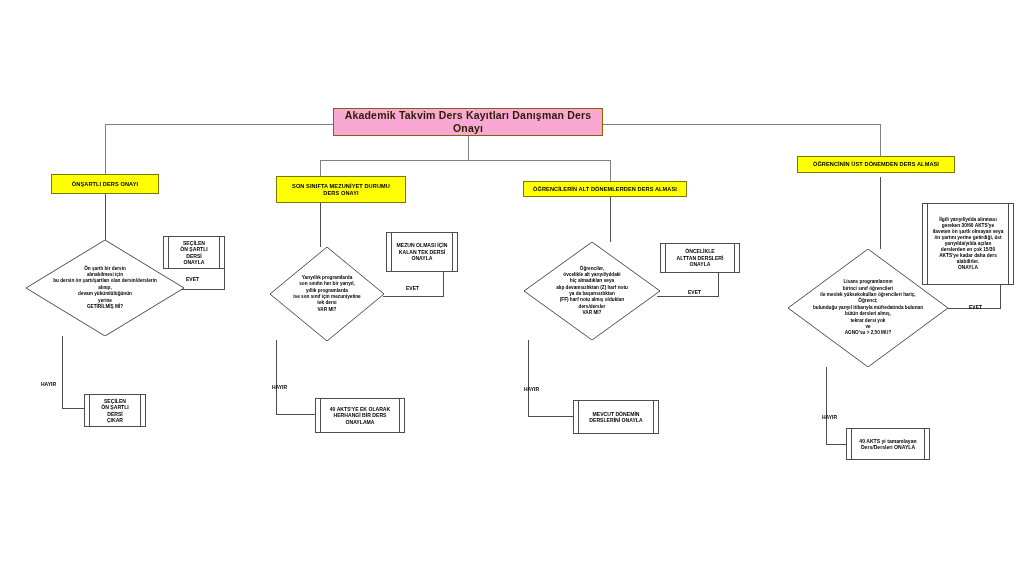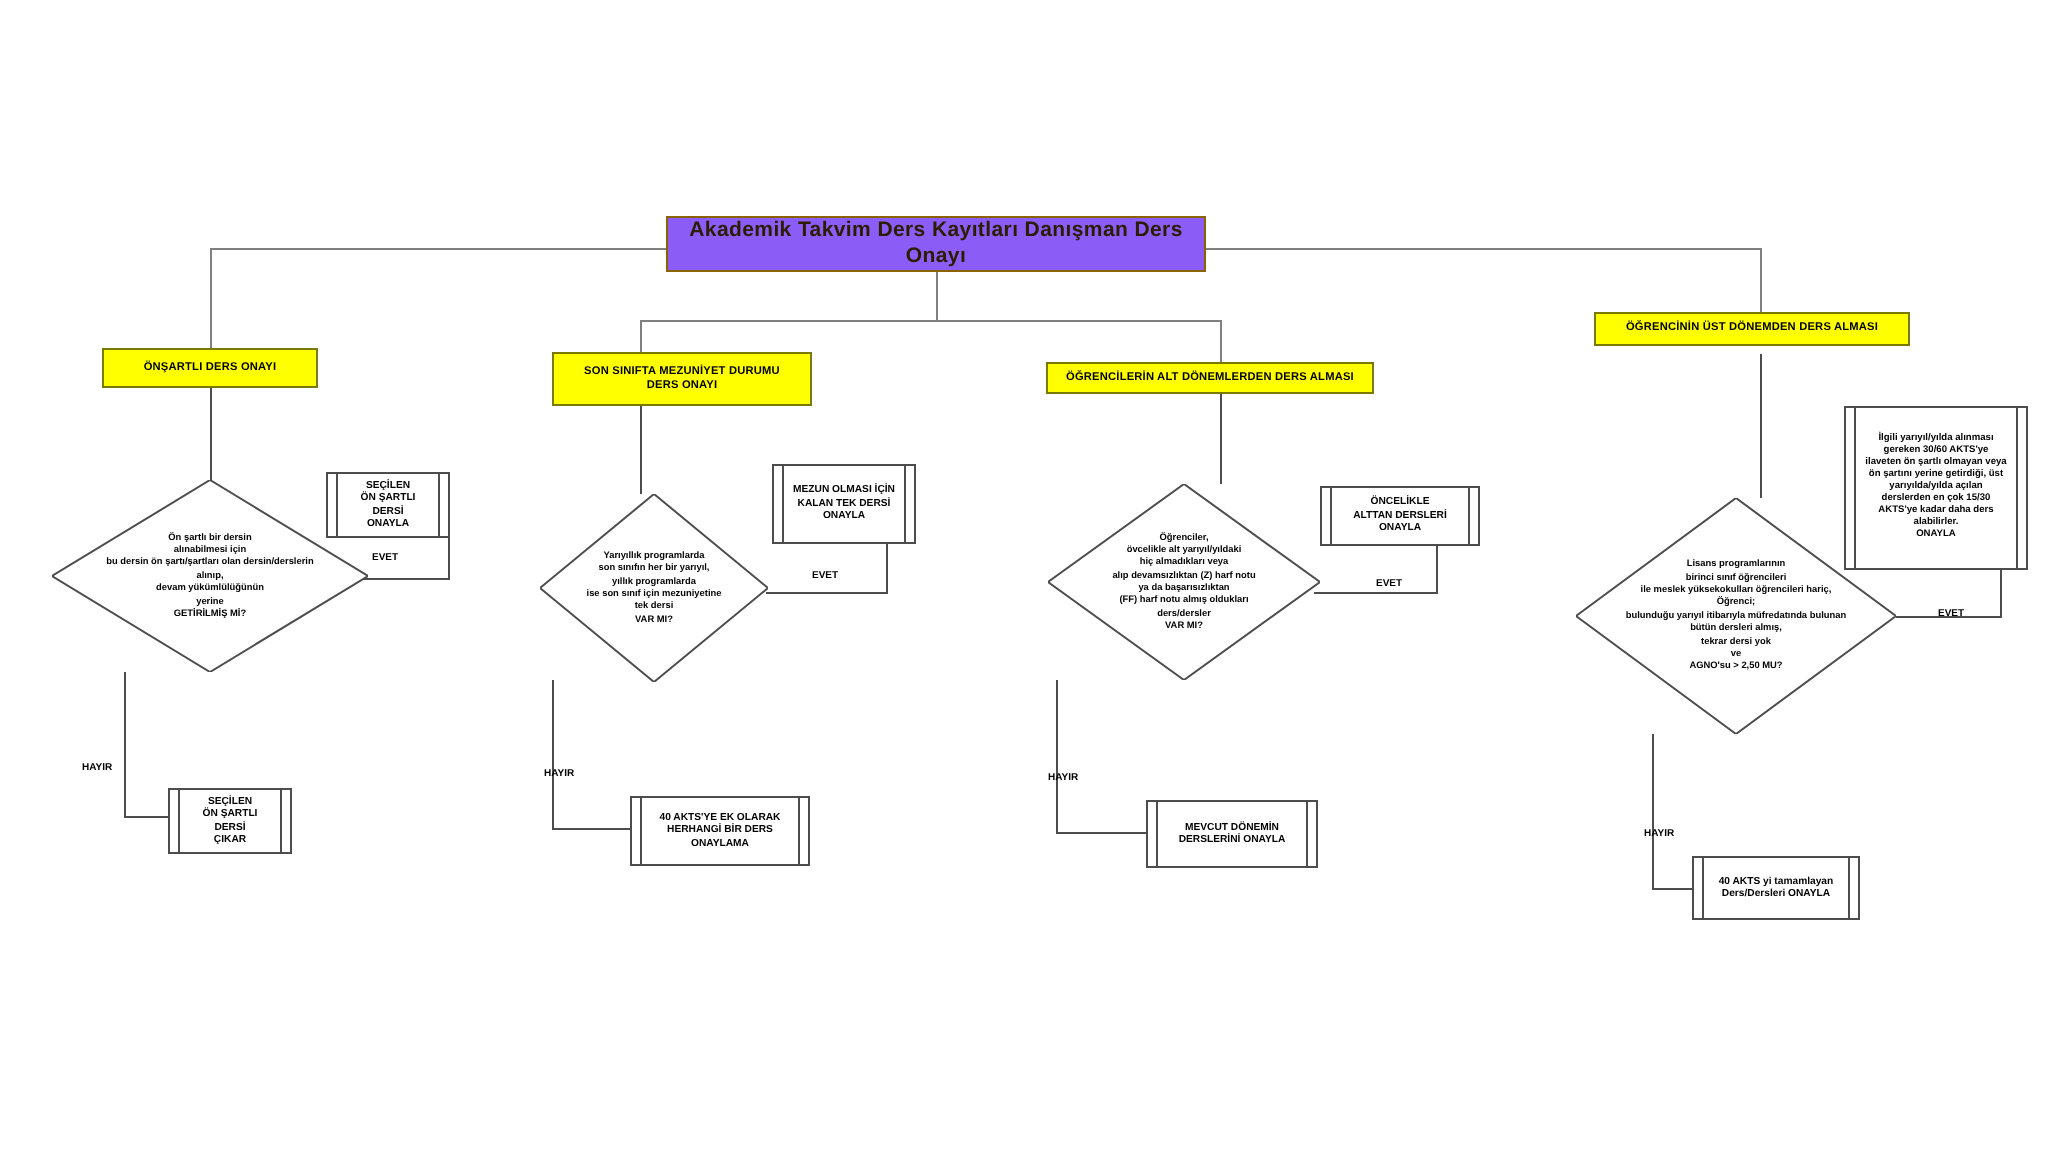--- a/index.html
+++ b/index.html
@@ -21,21 +21,21 @@
     display: flex;
     align-items: center;
     justify-content: center;
     text-align: center;
     line-height: 1.25;
     white-space: pre-line;
     z-index: 5;
   }
   
   .title-box {
-    background: #8b5cf6;
+    background: #f9a8d4;
     border: 1px solid #8a6200;
     color: #2b1d00;
     font-weight: bold;
     font-size: 10.5px;
     letter-spacing: .2px;
   }
   
   .stage-box {
     background: #FFFF00;
     border: 1px solid #7a7a00;

